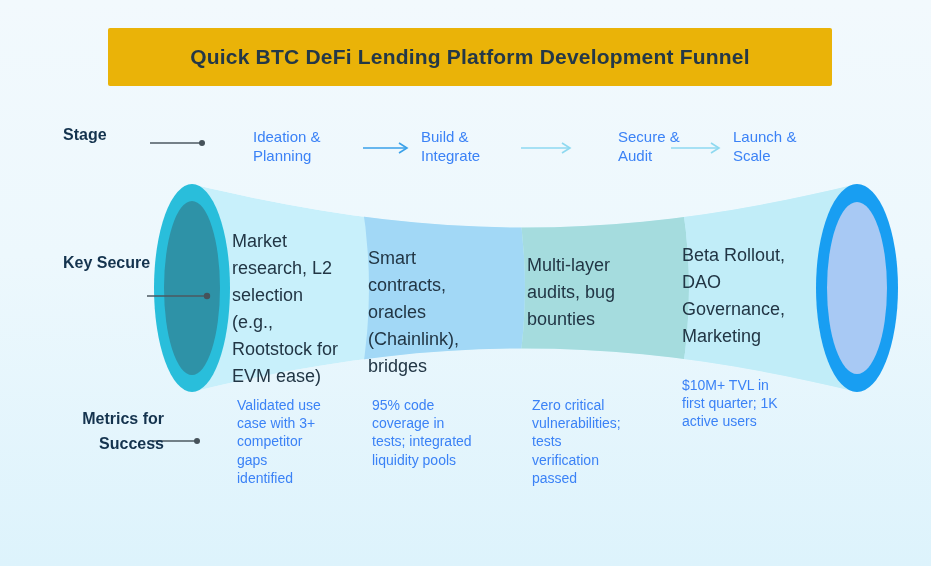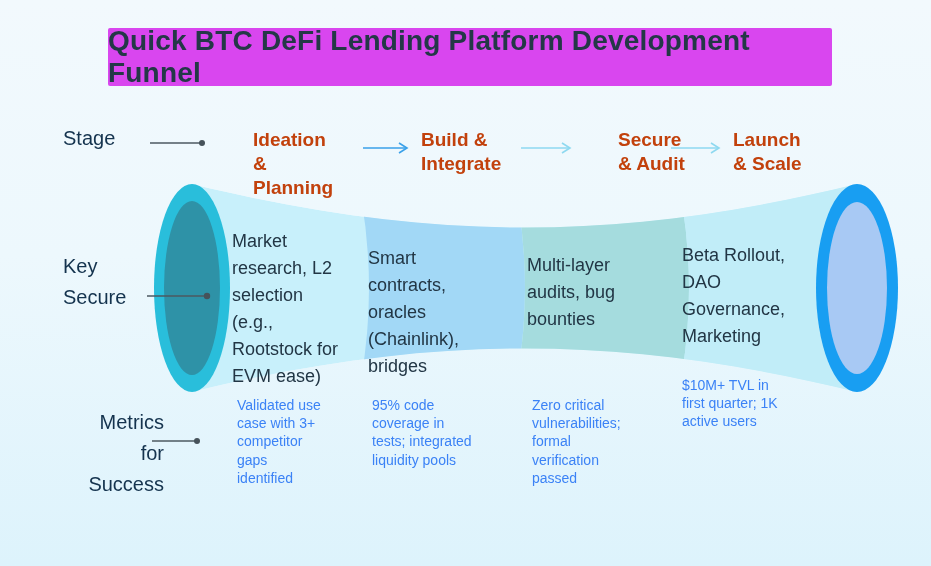--- a/index.html
+++ b/index.html
@@ -4,30 +4,30 @@
 <style>
   html,body{margin:0;padding:0;}
   body{
     width:931px;height:566px;position:relative;overflow:hidden;
     font-family:"Liberation Sans", sans-serif;
     background:linear-gradient(180deg,#f2f9fd 0%,#edf8fd 45%,#ddf3fc 100%);
   }
   #funnel-svg{position:absolute;left:0;top:0;z-index:1;}
   .txt{position:absolute;z-index:2;}
   .banner{
-    left:108px;top:28px;width:724px;height:58px;background:#d946ef;
+    left:108px;top:28px;width:724px;height:58px;background:#eab308;
     display:flex;align-items:center;justify-content:center;
-    font-size:28px;font-weight:700;color:#243847;letter-spacing:.2px;
+    font-size:21px;font-weight:700;color:#243847;letter-spacing:.2px;
     border-radius:2px;
   }
   .row-label{
-    color:#14334e;font-size:20px;font-weight:400;line-height:1.55;
+    color:#14334e;font-size:16px;font-weight:700;line-height:1.55;
   }
   .stage-col{
-    color:#c2410c;font-size:19px;font-weight:700;line-height:1.25;
+    color:#3b82f6;font-size:15px;font-weight:400;line-height:1.25;
   }
   .action-col{
     color:#223645;font-size:18px;font-weight:400;line-height:1.5;
   }
   .metric-col{
     color:#3b82f6;font-size:14px;font-weight:400;line-height:1.3;
     overflow-wrap:break-word;
   }
 </style>
 </head>
@@ -93,14 +93,14 @@
 <div class="txt stage-col" style="left:590px;top:128px;width:70px;margin-left:28px;">Secure &amp; Audit</div>
 <div class="txt stage-col" style="left:733px;top:128px;width:70px;">Launch &amp; Scale</div>
 
 <div class="txt action-col" style="left:232px;top:228px;width:112px;">Market research, L2 selection (e.g., Rootstock for EVM ease)</div>
 <div class="txt action-col" style="left:368px;top:245px;width:128px;">Smart contracts, oracles (Chainlink), bridges</div>
 <div class="txt action-col" style="left:527px;top:252px;width:102px;">Multi-layer audits, bug bounties</div>
 <div class="txt action-col" style="left:682px;top:242px;width:112px;">Beta Rollout, DAO Governance, Marketing</div>
 
 <div class="txt metric-col" style="left:237px;top:396px;width:88px;">Validated use case with 3+ competitor gaps identified</div>
 <div class="txt metric-col" style="left:372px;top:396px;width:108px;">95% code coverage in tests; integrated liquidity pools</div>
-<div class="txt metric-col" style="left:532px;top:396px;width:100px;">Zero critical vulnerabilities; formal verification passed</div>
+<div class="txt metric-col" style="left:532px;top:396px;width:100px;">Zero critical vulnerabilities; tests verification passed</div>
 <div class="txt metric-col" style="left:682px;top:376px;width:96px;">$10M+ TVL in first quarter; 1K active users</div>
 
 </body></html>

